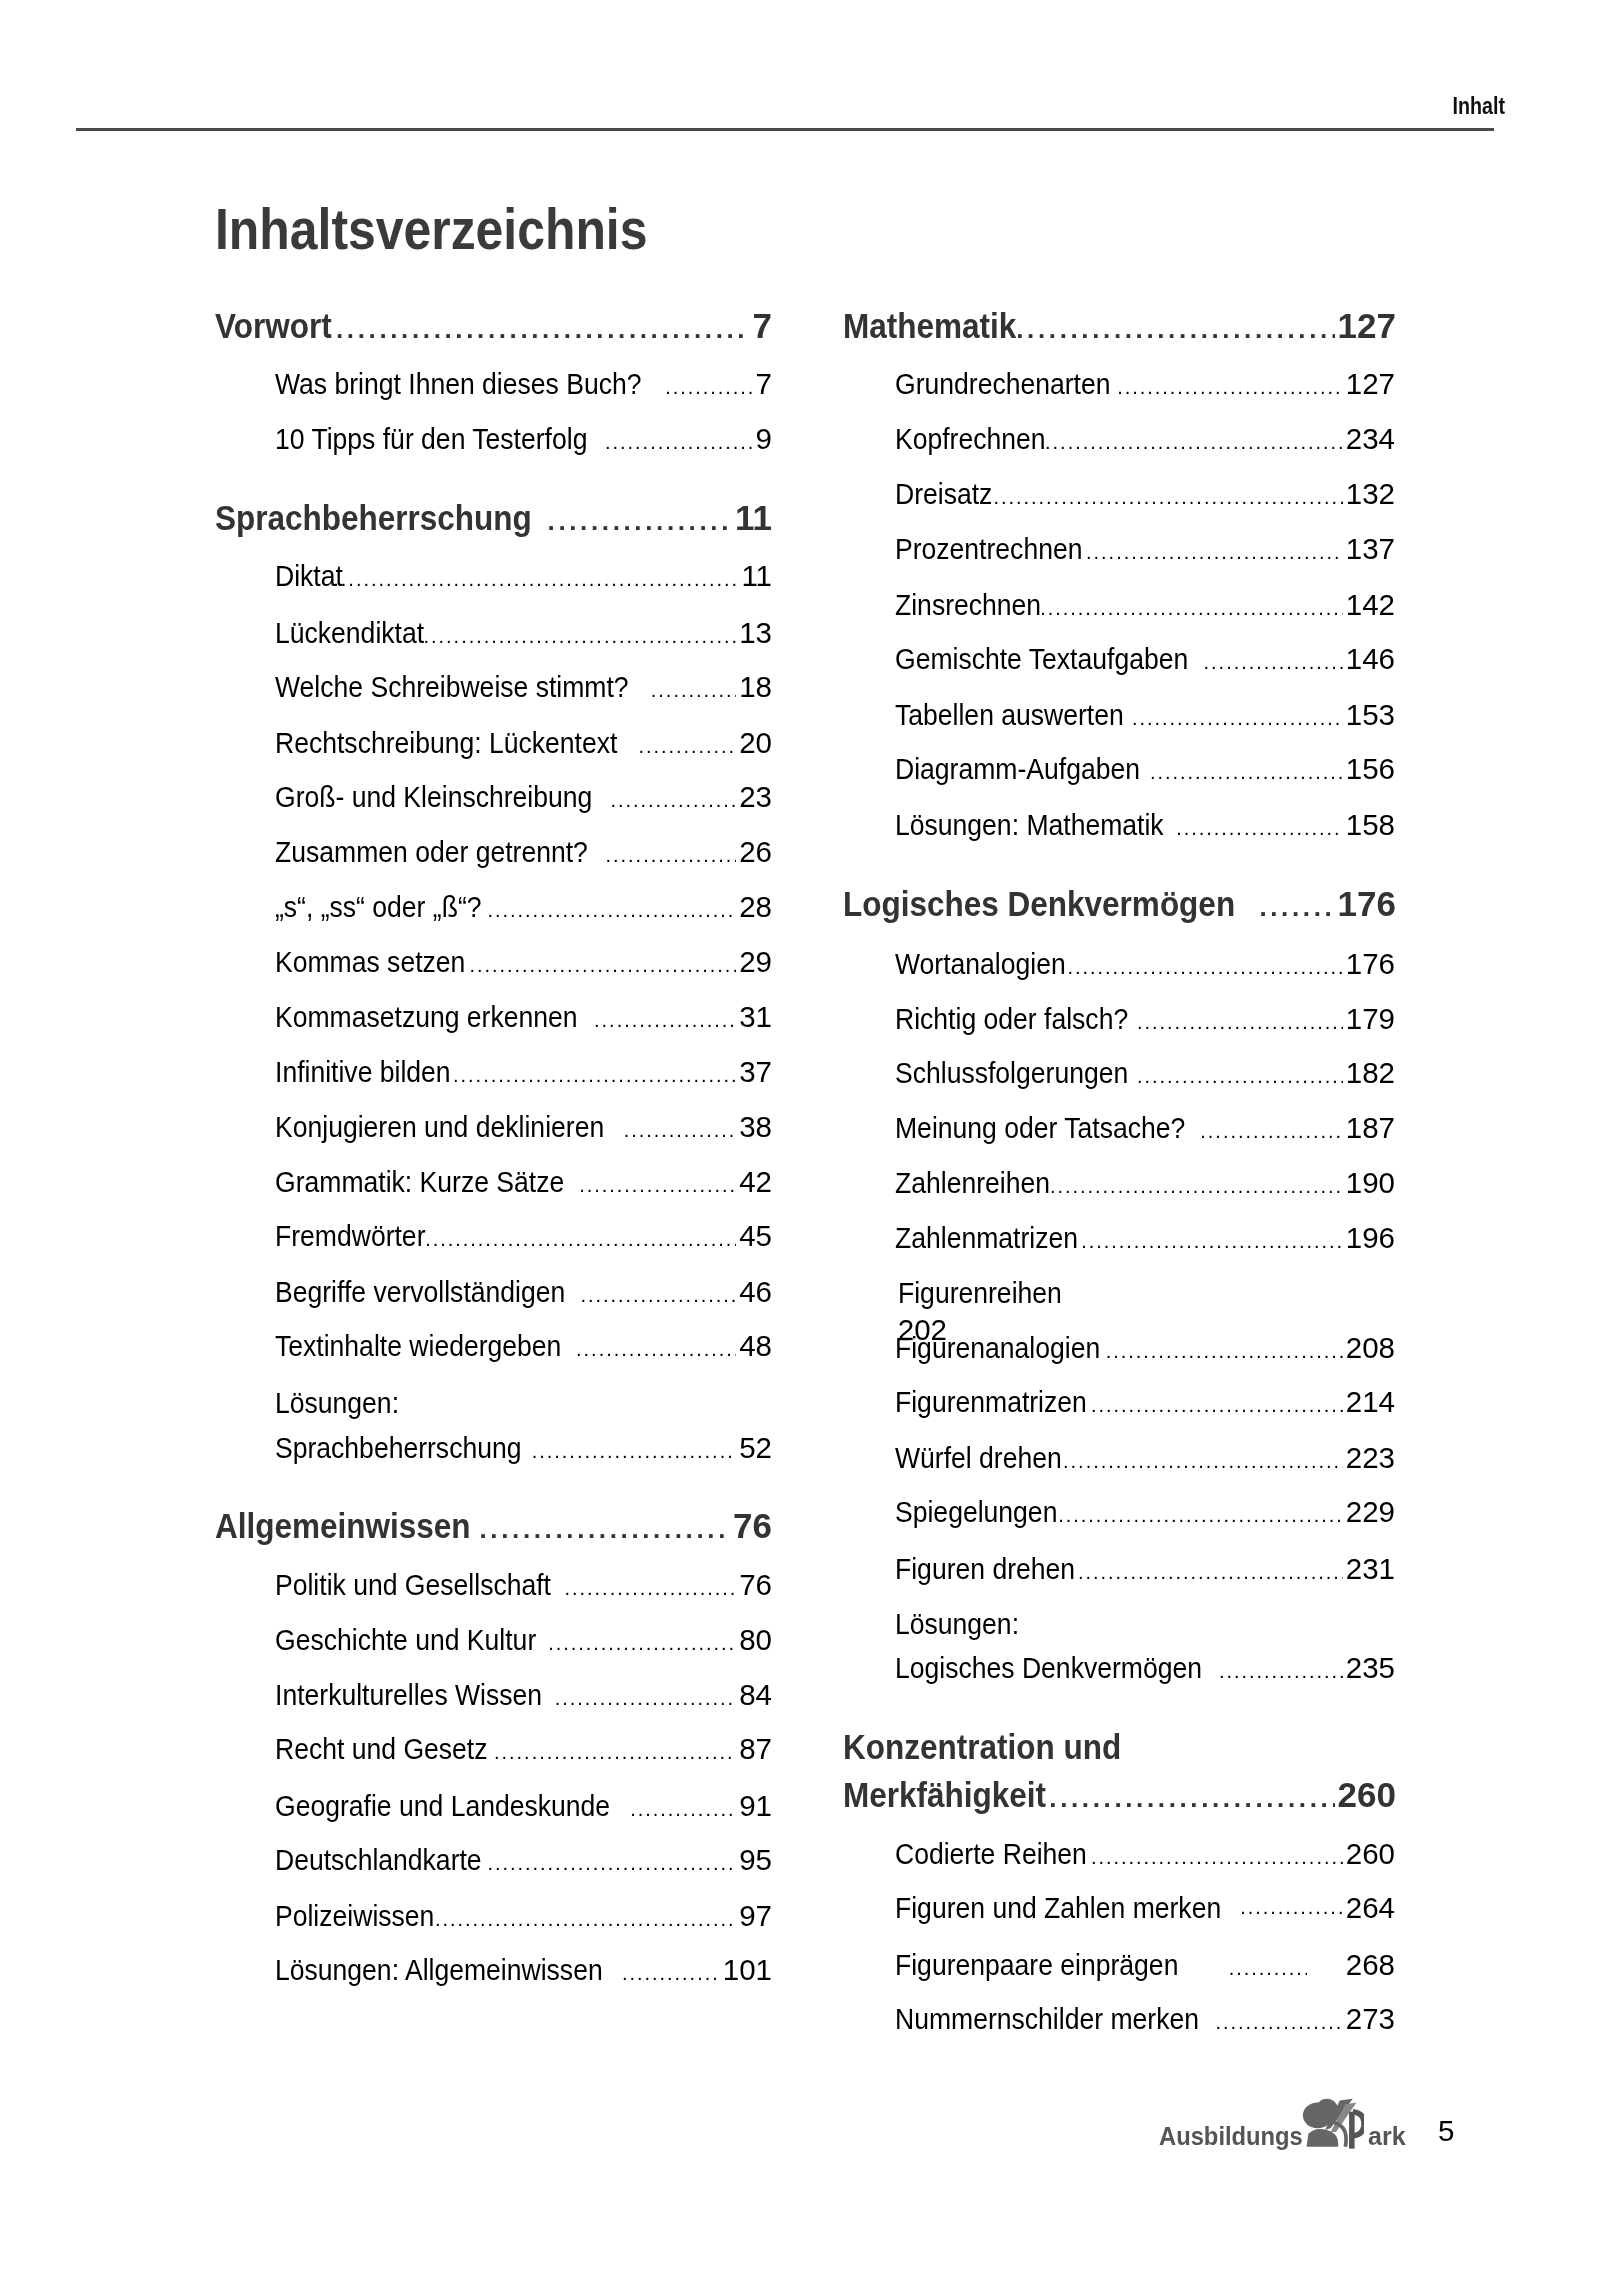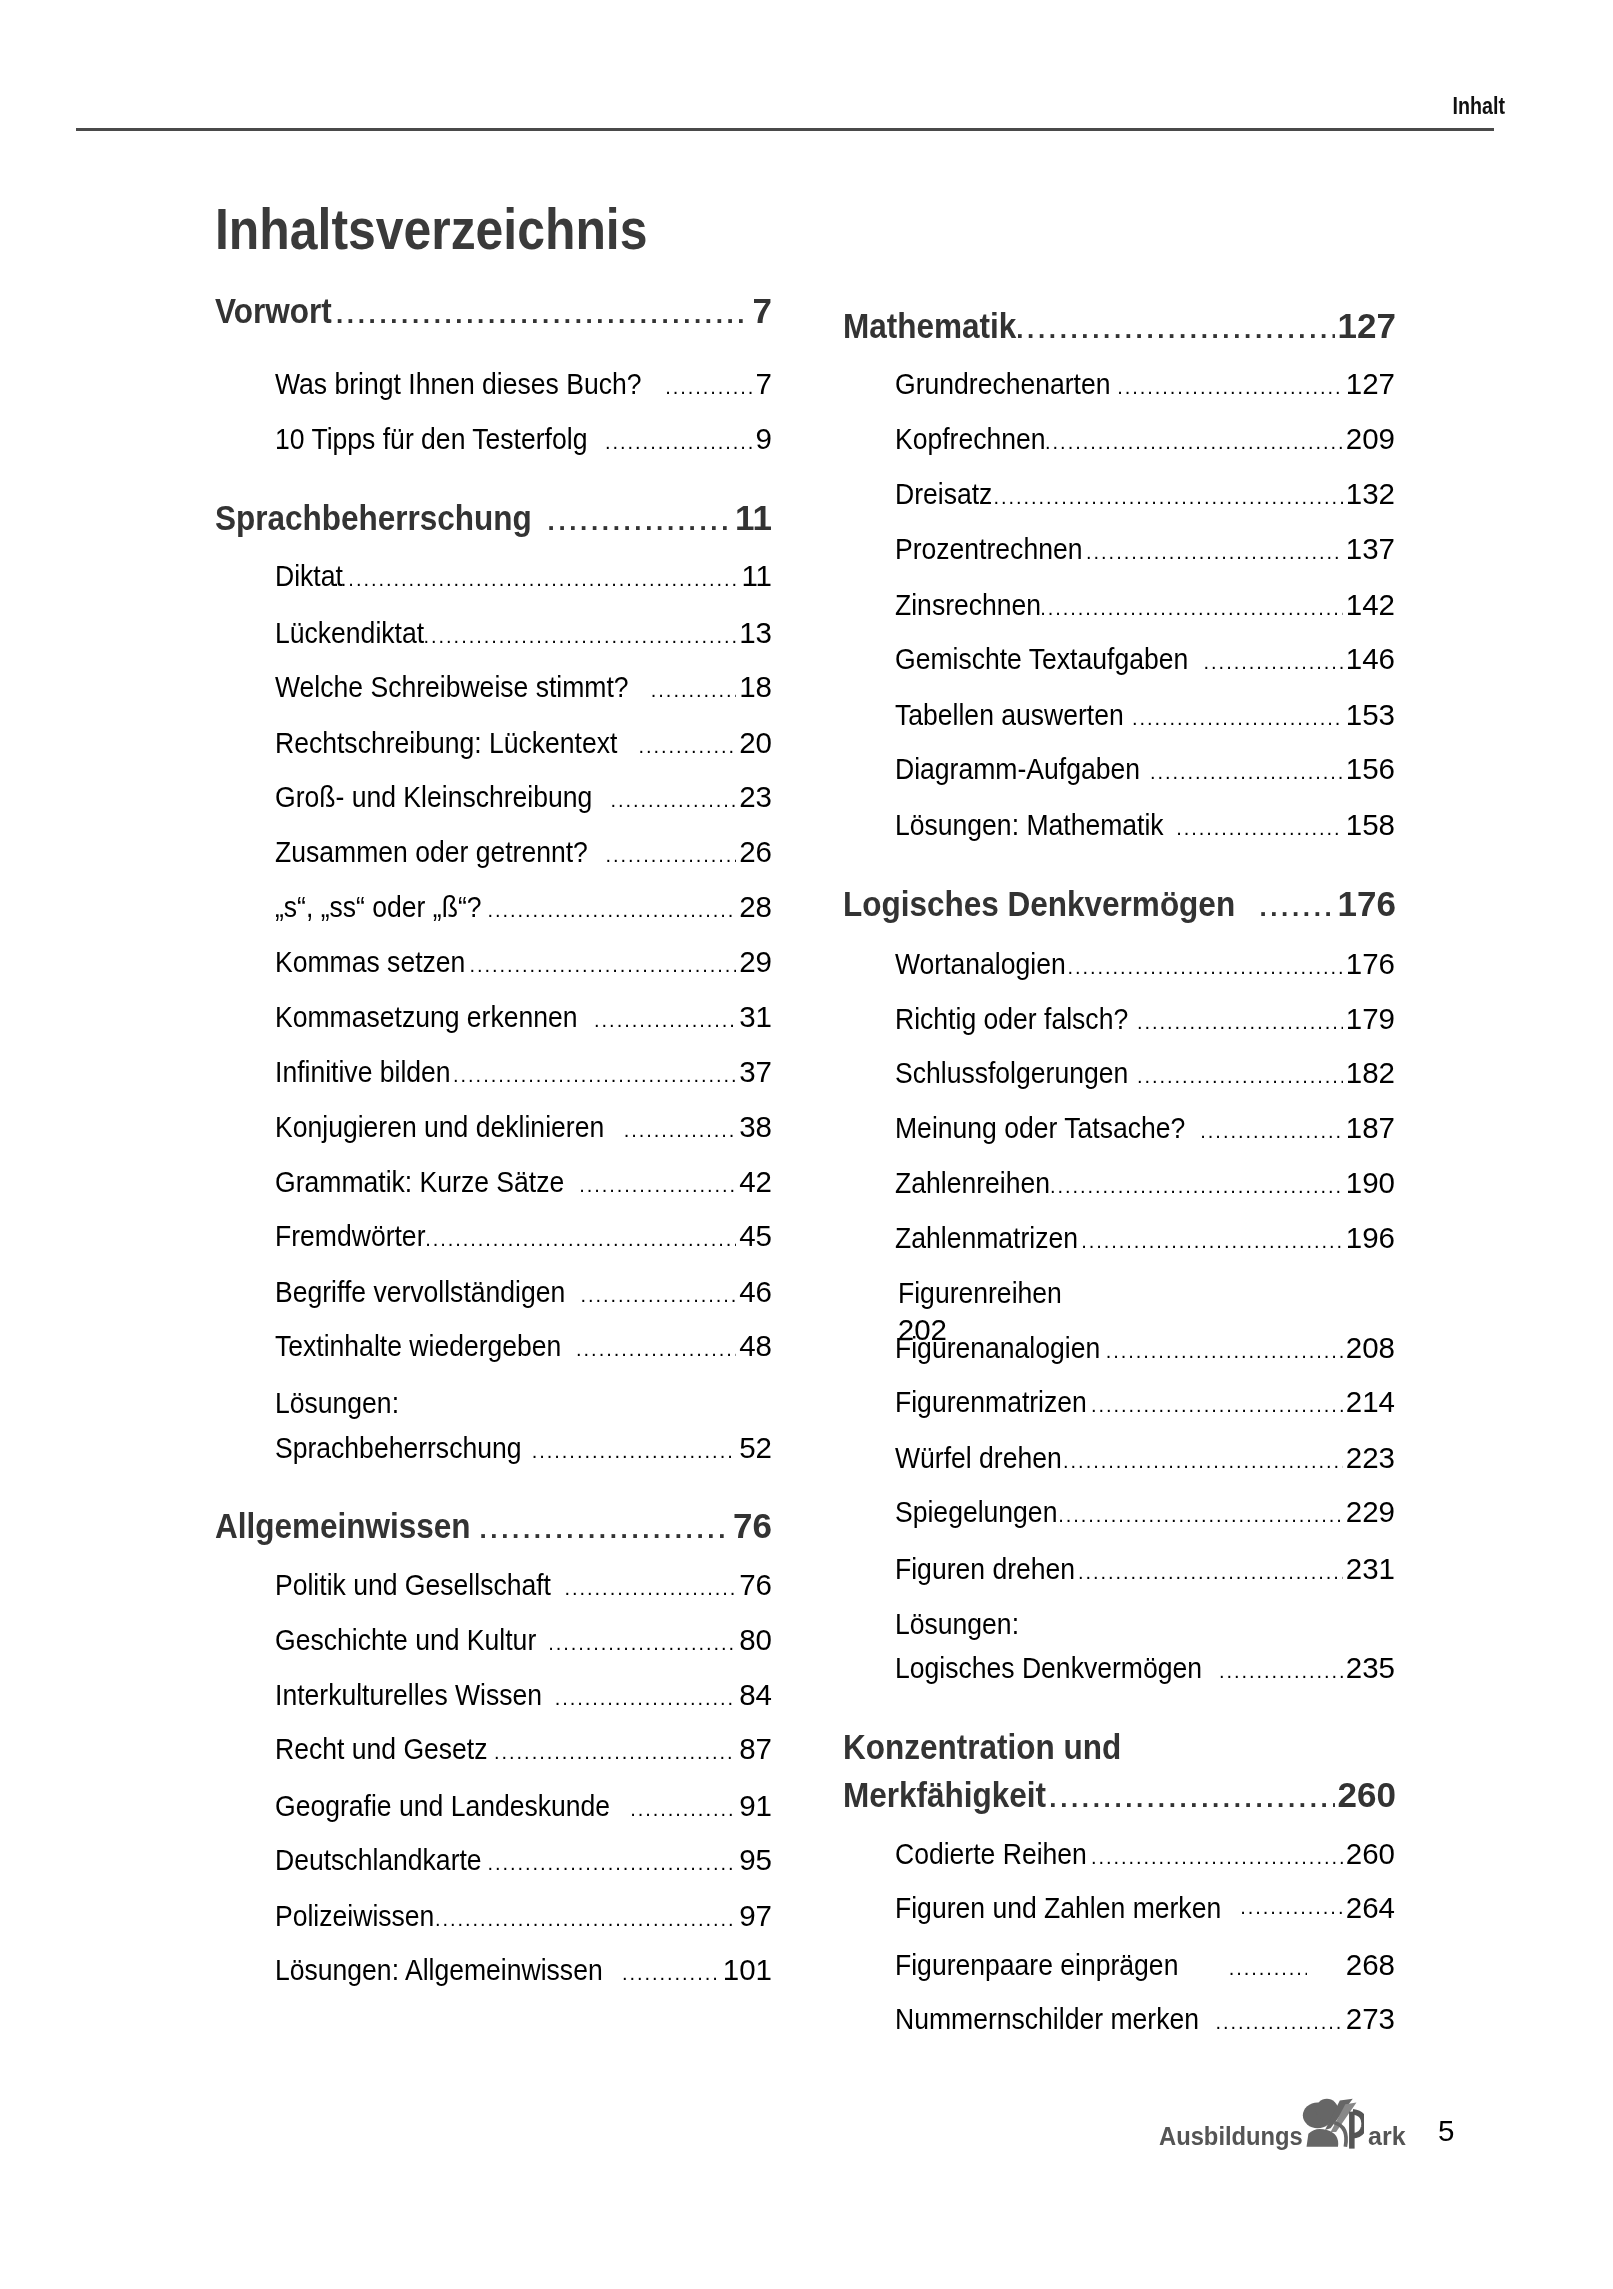--- a/index.html
+++ b/index.html
@@ -40,21 +40,21 @@
 </style>
 </head>
 <body>
 
 <div class="running-head"><span>Inhalt</span></div>
 <div class="head-rule"></div>
 
 <h1 class="page-title" style="margin:0;">Inhaltsverzeichnis</h1>
 
 <div id="toc">
-    <div class="toc-row section col-left" style="top: 290px;">
+    <div class="toc-row section col-left" style="top: 305px;">
       <span class="label" style="display: inline-block; transform: scaleX(0.9); transform-origin: left center; margin-right: -4%;">Vorwort</span>
       <span class="leader"></span>
       <span class="page">7</span>
     </div>
     <div class="toc-row entry col-left" style="top: 365px;">
       <span class="label" style="display: inline-block; transform: scaleX(0.9); transform-origin: left center; margin-right: -4%;">Was bringt Ihnen dieses Buch?</span>
       <span class="leader"></span>
       <span class="page">7</span>
     </div>
     <div class="toc-row entry col-left" style="top: 420px;">
@@ -199,21 +199,21 @@
       <span class="page">127</span>
     </div>
     <div class="toc-row entry col-right" style="top: 365px;">
       <span class="label" style="display: inline-block; transform: scaleX(0.9); transform-origin: left center; margin-right: -4%;">Grundrechenarten</span>
       <span class="leader"></span>
       <span class="page">127</span>
     </div>
     <div class="toc-row entry col-right" style="top: 420px;">
       <span class="label" style="display: inline-block; transform: scaleX(0.9); transform-origin: left center; margin-right: -4%;">Kopfrechnen</span>
       <span class="leader"></span>
-      <span class="page">209</span>
+      <span class="page">234</span>
     </div>
     <div class="toc-row entry col-right" style="top: 475px;">
       <span class="label" style="display: inline-block; transform: scaleX(0.9); transform-origin: left center; margin-right: -4%;">Dreisatz</span>
       <span class="leader"></span>
       <span class="page">132</span>
     </div>
     <div class="toc-row entry col-right" style="top: 530px;">
       <span class="label" style="display: inline-block; transform: scaleX(0.9); transform-origin: left center; margin-right: -4%;">Prozentrechnen</span>
       <span class="leader"></span>
       <span class="page">137</span>

